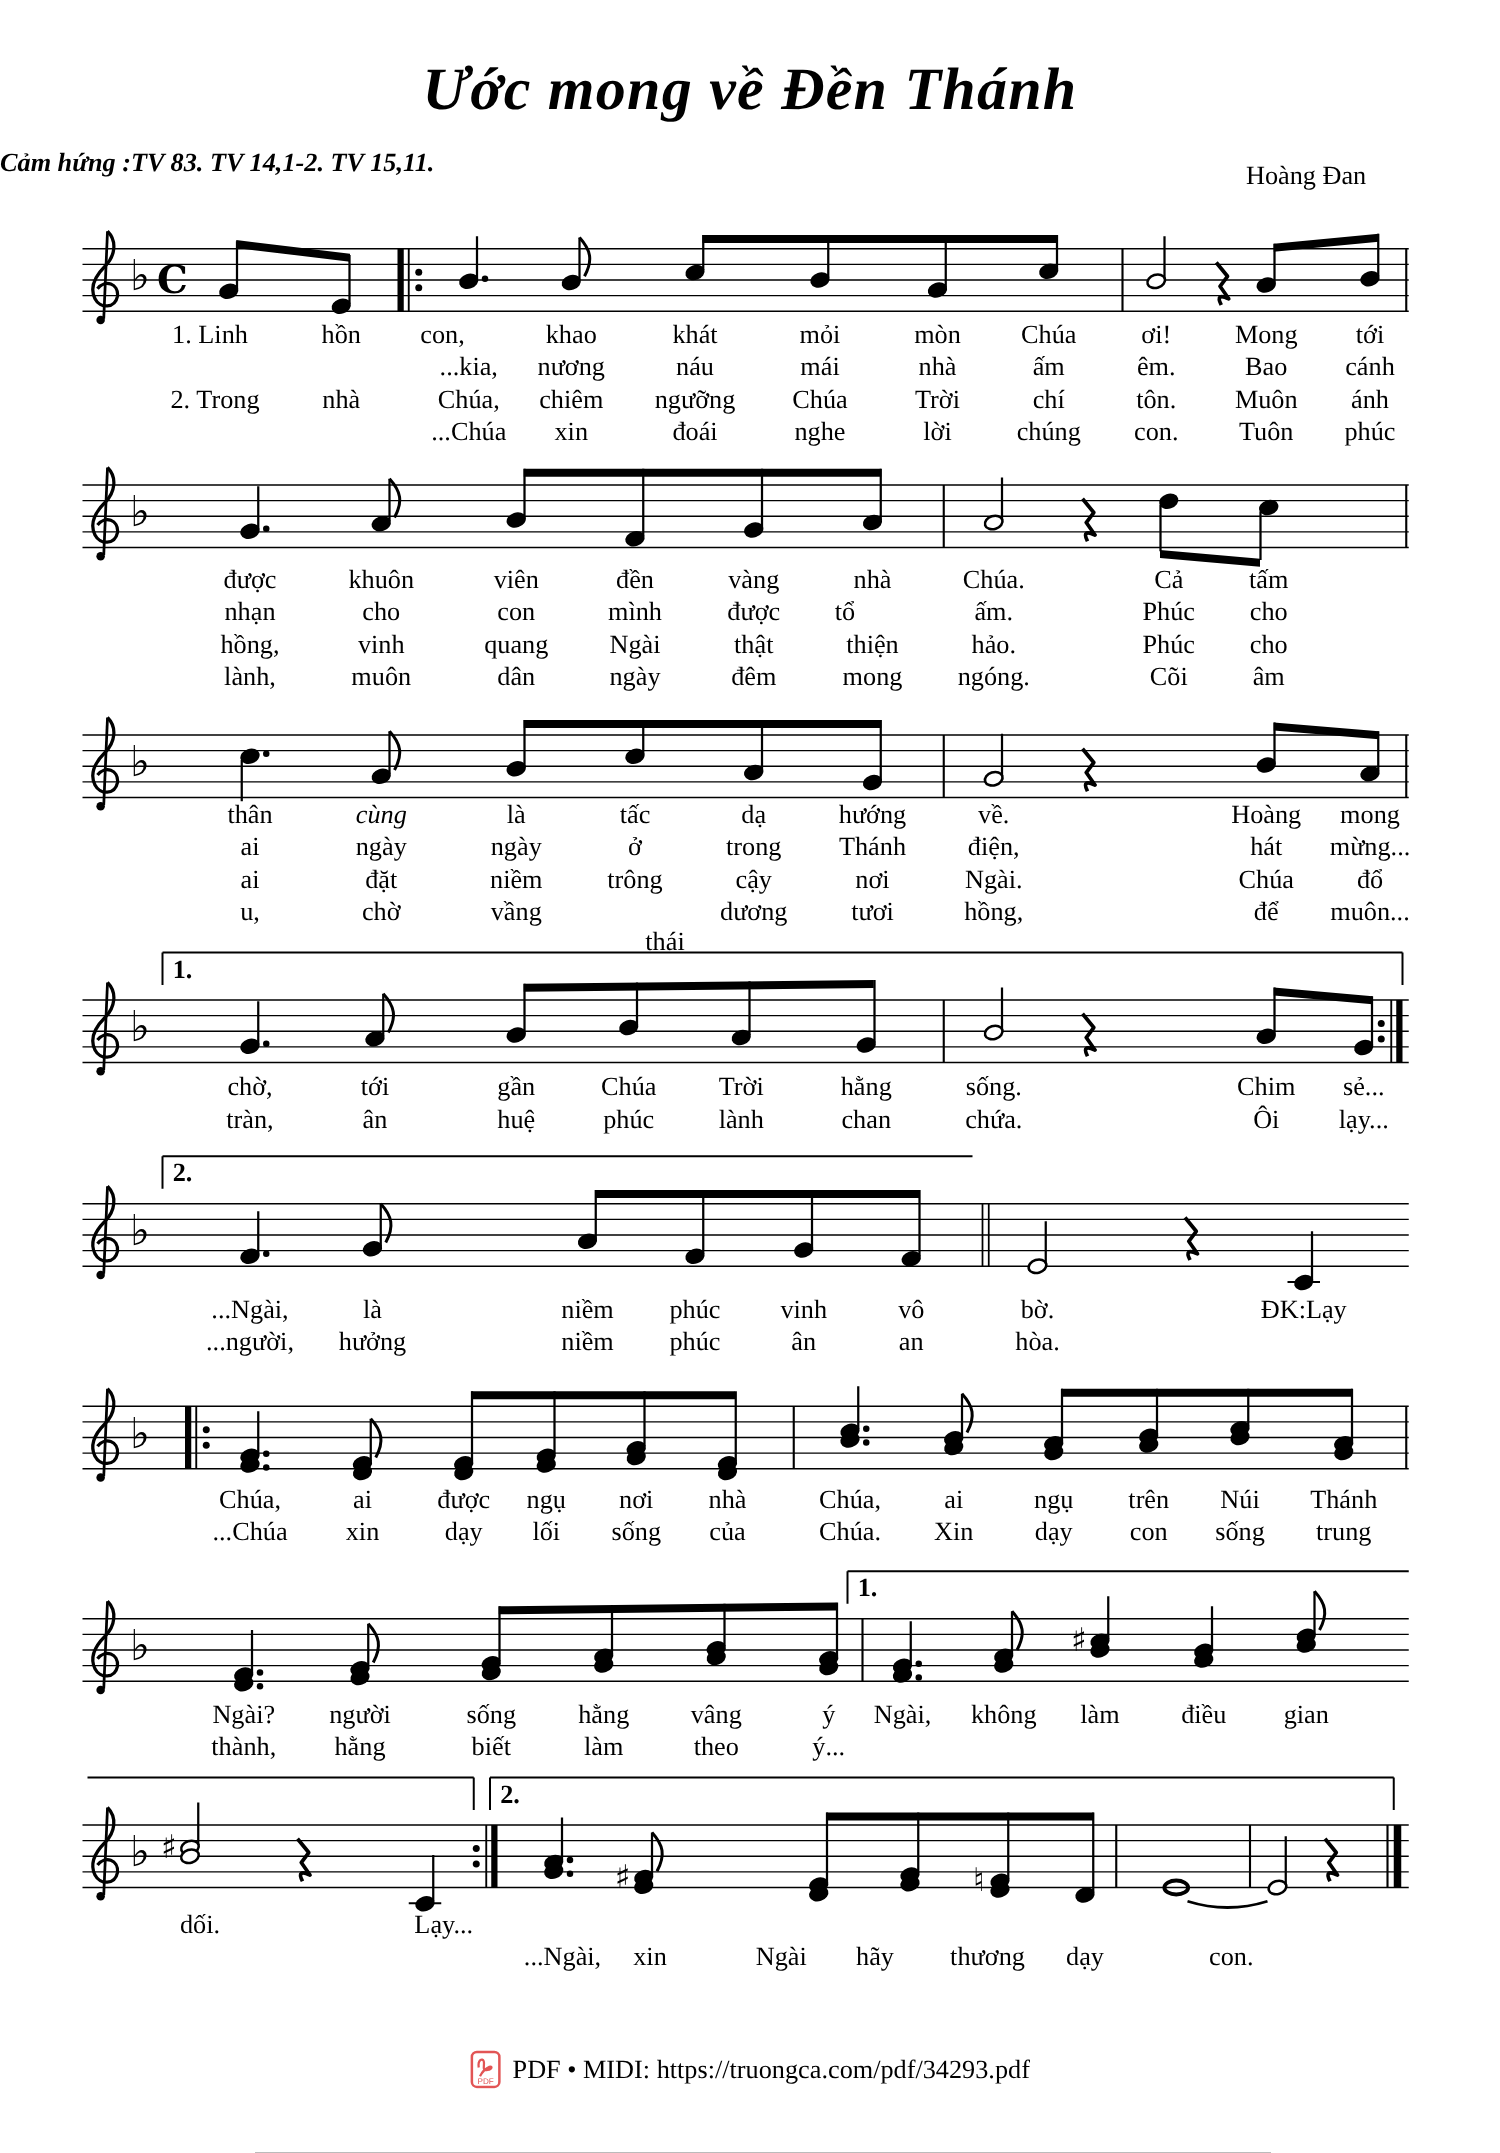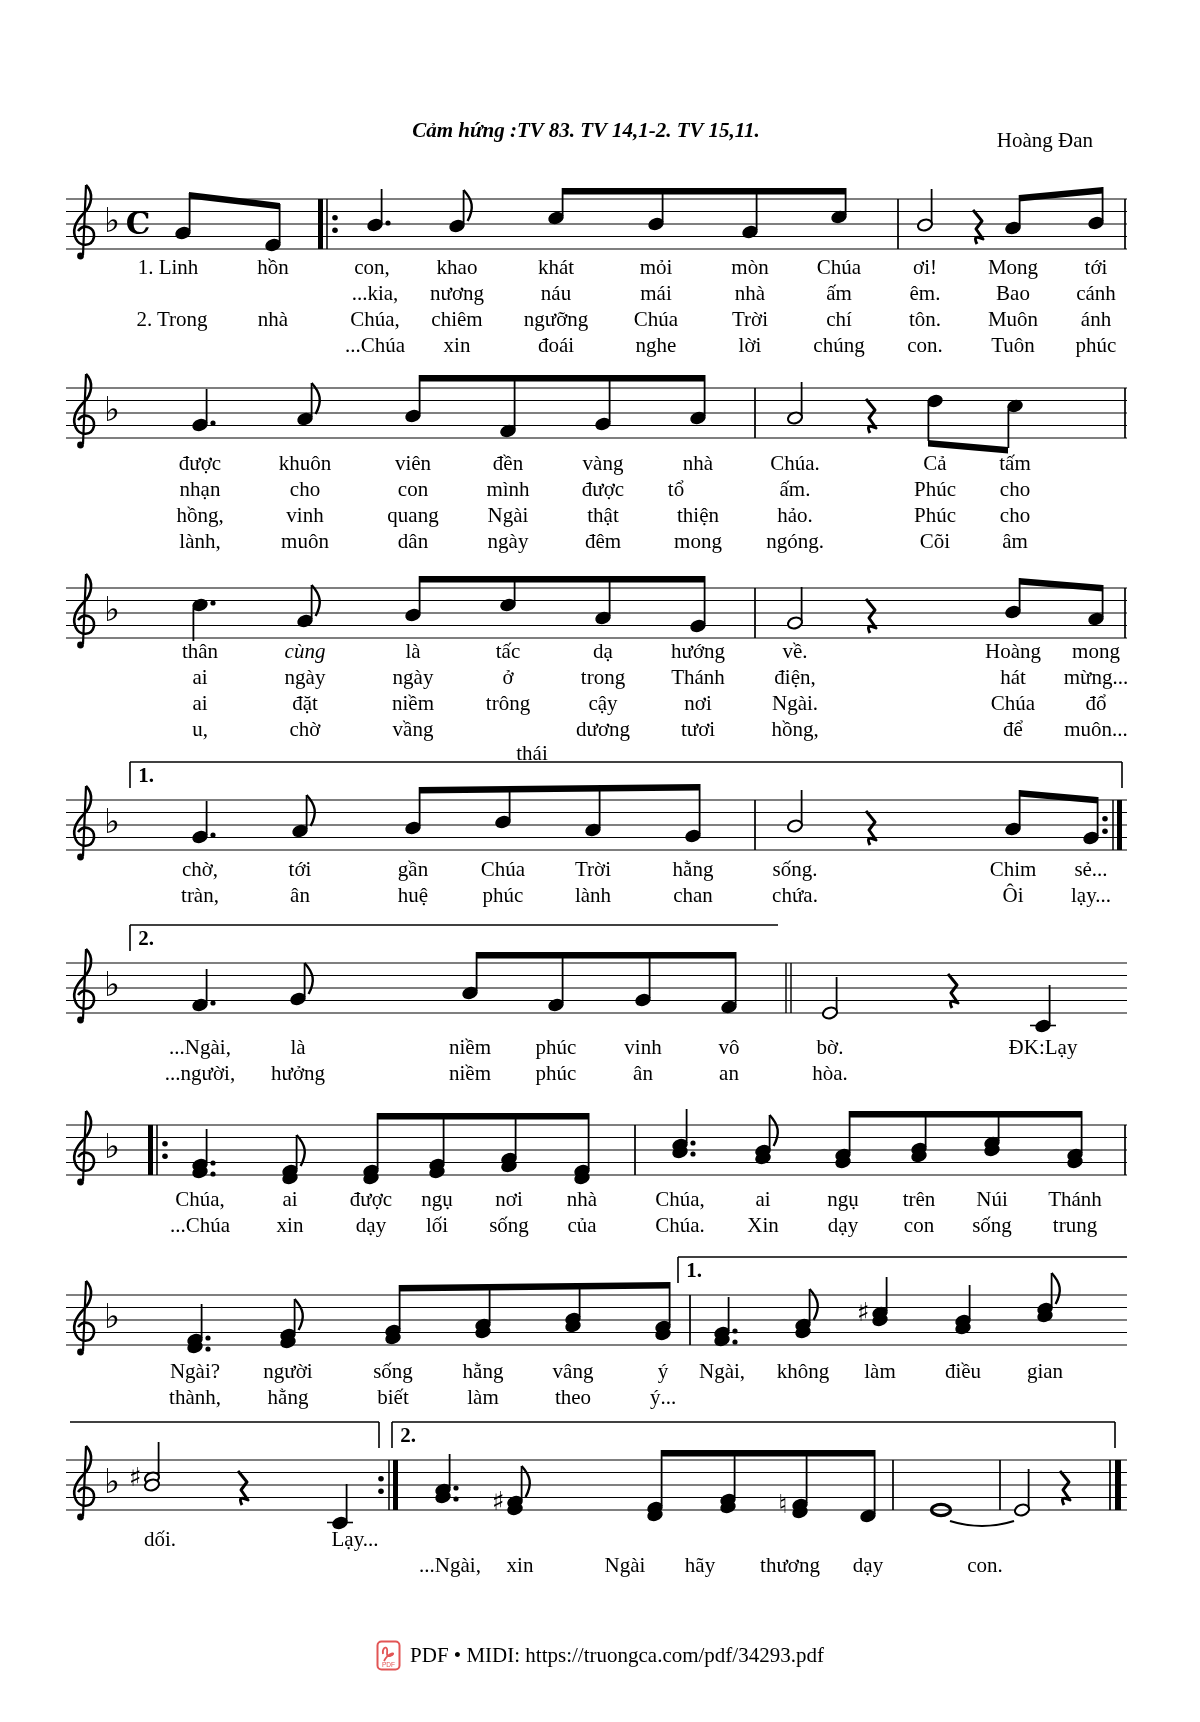--- a/index.html
+++ b/index.html
@@ -1,33 +1,34 @@
 <!DOCTYPE html>
 <html><head>
 <meta charset="utf-8">
 <style>
   html,body{margin:0;padding:0;background:#888;}
   body{font-family:"Liberation Serif", serif;}
   .page{position:relative;width:1200px;height:1722px;background:#ffffff;margin:0 auto;overflow:hidden;color:#000;}
   .title{position:absolute;top:44px;left:0;width:1200px;text-align:center;
          font-size:48px;font-weight:bold;font-style:italic;letter-spacing:1px;}
-  .subtitle{position:absolute;top:118px;left:0;width:1172px;text-align:center;
+  .subtitle{position:absolute;top:118px;left:0;width:1172px;
             font-size:21px;font-weight:bold;font-style:italic;}
   .composer{position:absolute;top:128px;right:107px;font-size:21px;}
   #score{position:absolute;left:0;top:0;width:1200px;height:1722px;}
   #lyrics{position:absolute;left:0;top:0;width:1200px;height:1348px;pointer-events:none;}
   .lyr{position:absolute;transform:translateX(-50%);white-space:nowrap;font-size:21px;line-height:22px;}
   .footer{position:absolute;top:1640px;left:0;width:1200px;display:flex;justify-content:center;align-items:center;gap:9px;}
   .flink{font-size:21px;color:#000;text-decoration:none;cursor:pointer;text-align:center;}
   .pdficon{display:inline-block;}
 </style>
 </head>
 <body>
 
 <div class="page">
+  <div class="title">Ước mong về Đền Thánh</div>
   <div class="subtitle">Cảm hứng :TV 83. TV 14,1-2. TV 15,11.</div>
   <div class="composer">Hoàng Đan</div>
 
   <svg id="score" viewBox="0 0 1200 1722" xmlns="http://www.w3.org/2000/svg">
       <g>
         <line x1="66" y1="199" x2="1127" y2="199" stroke="#000000" stroke-width="1.15"></line>
         <line x1="66" y1="211.5" x2="1127" y2="211.5" stroke="#000000" stroke-width="1.15"></line>
         <line x1="66" y1="224" x2="1127" y2="224" stroke="#000000" stroke-width="1.15"></line>
         <line x1="66" y1="236.5" x2="1127" y2="236.5" stroke="#000000" stroke-width="1.15"></line>
         <line x1="66" y1="249" x2="1127" y2="249" stroke="#000000" stroke-width="1.15"></line>
@@ -400,21 +401,21 @@
         <line x1="1028.6" y1="1508" x2="1028.6" y2="1469" stroke="#000000" stroke-width="1.8"></line>
         <path d="M1060,1471 L1069,1482 L1063,1490 L1070,1500 Q1059,1495 1064,1505" fill="none" stroke="#000000" stroke-width="3" stroke-linejoin="round"></path>
         <line x1="1110" y1="1460" x2="1110" y2="1510" stroke="#000000" stroke-width="1.7"></line>
         <rect x="1115" y="1460" width="6" height="50" fill="#000000"></rect>
       </g>
     </svg>
 
   <div id="lyrics">
       <span class="lyr" style="left: 168px; top: 256px;">1. Linh</span>
       <span class="lyr" style="left: 273px; top: 256px;">hồn</span>
-      <span class="lyr" style="left: 372px; top: 256px;">con,</span>
+      <span class="lyr" style="left: 354px; top: 256px;">con,</span>
       <span class="lyr" style="left: 457px; top: 256px;">khao</span>
       <span class="lyr" style="left: 556px; top: 256px;">khát</span>
       <span class="lyr" style="left: 656px; top: 256px;">mỏi</span>
       <span class="lyr" style="left: 750px; top: 256px;">mòn</span>
       <span class="lyr" style="left: 839px; top: 256px;">Chúa</span>
       <span class="lyr" style="left: 925px; top: 256px;">ơi!</span>
       <span class="lyr" style="left: 1013px; top: 256px;">Mong</span>
       <span class="lyr" style="left: 1096px; top: 256px;">tới</span>
       <span class="lyr" style="left: 375px; top: 282px;">...kia,</span>
       <span class="lyr" style="left: 457px; top: 282px;">nương</span>

